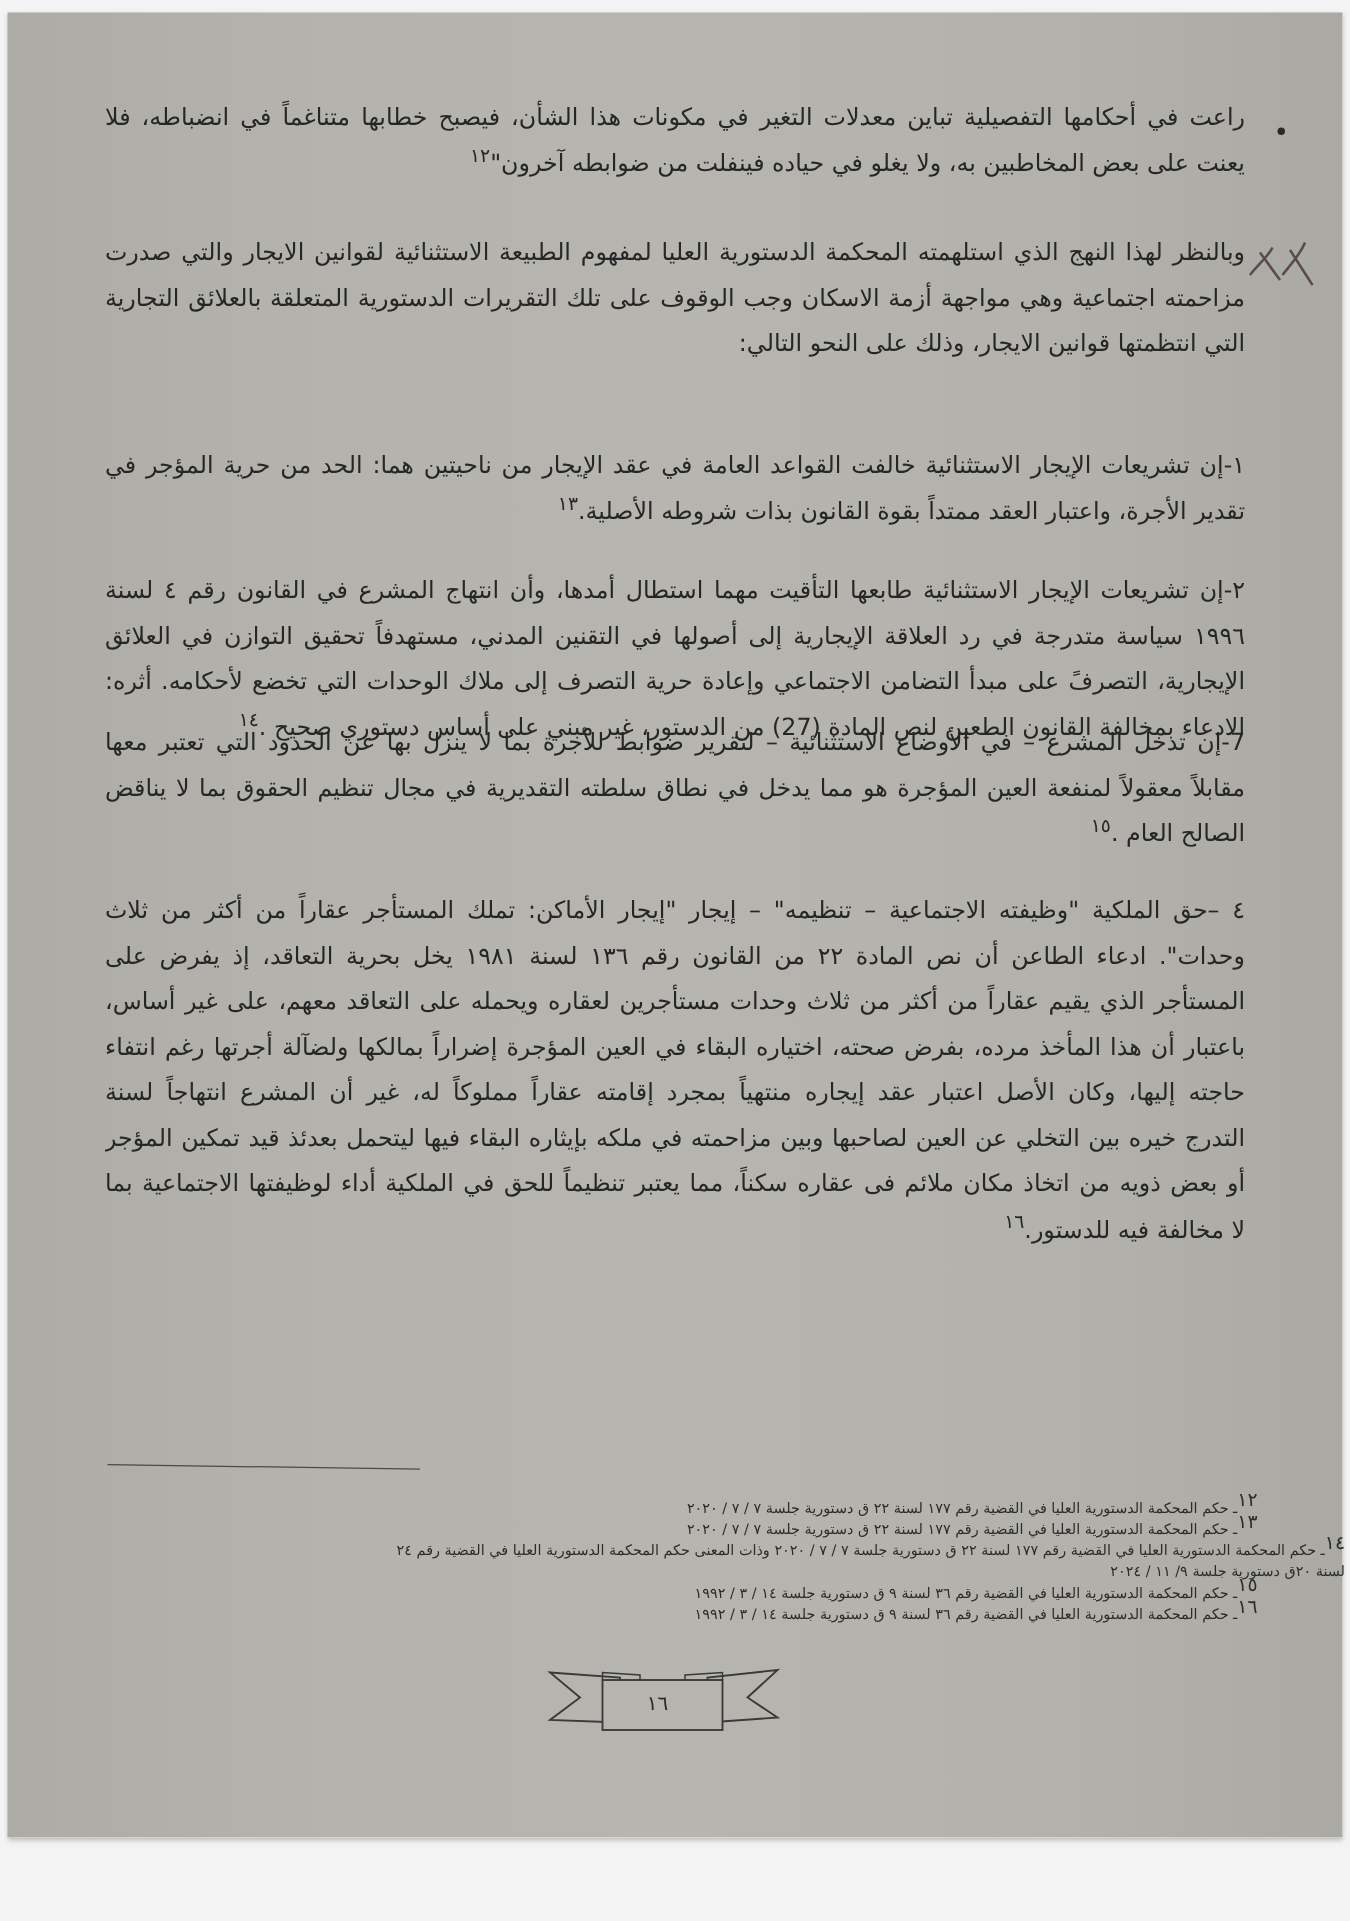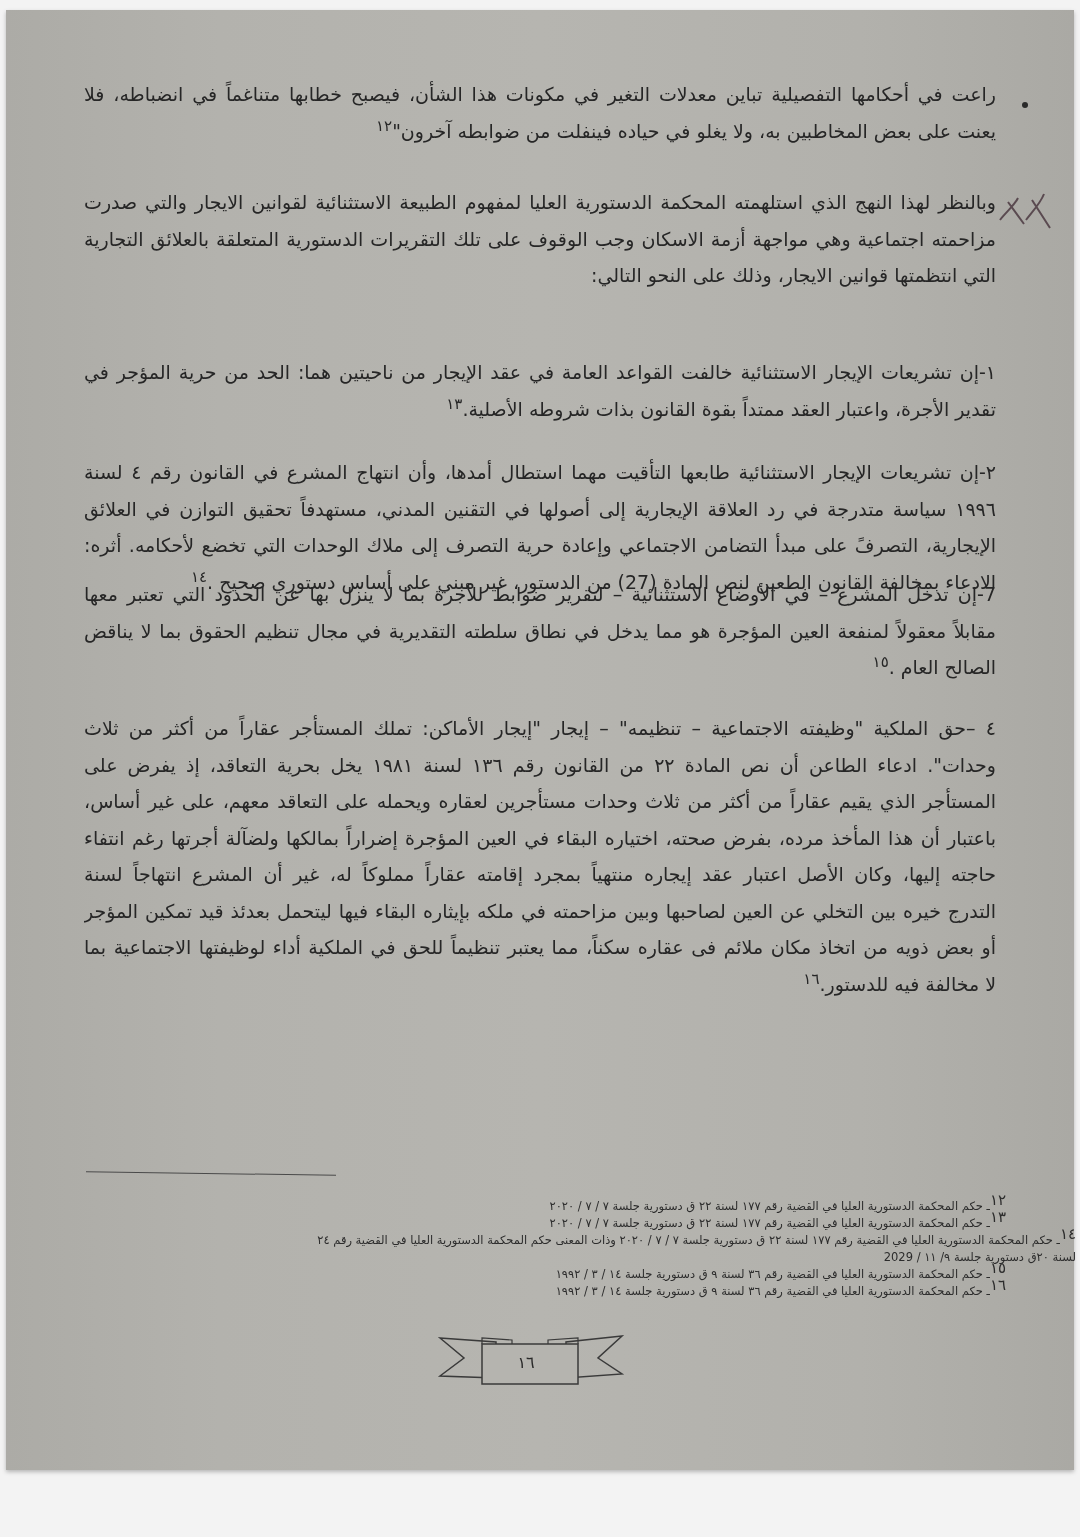--- a/index.html
+++ b/index.html
@@ -100,21 +100,21 @@
     <span class="line just">أو بعض ذويه من اتخاذ مكان ملائم فى عقاره سكناً، مما يعتبر تنظيماً للحق في الملكية أداء لوظيفتها الاجتماعية بما</span>
     <span class="line"><span>لا مخالفة فيه للدستور.</span><sup>١٦</sup></span>
   </div>
 
   <div class="footnote-rule"></div>
 
   <div class="footnotes">
     <span class="fn"><sup>١٢</sup><span>ـ حكم المحكمة الدستورية العليا في القضية رقم ١٧٧ لسنة ٢٢ ق دستورية جلسة ٧ / ٧ / ٢٠٢٠</span></span>
     <span class="fn"><sup>١٣</sup><span>ـ حكم المحكمة الدستورية العليا في القضية رقم ١٧٧ لسنة ٢٢ ق دستورية جلسة ٧ / ٧ / ٢٠٢٠</span></span>
     <span class="fn" style="margin-right:-70px;"><sup>١٤</sup><span>ـ حكم المحكمة الدستورية العليا في القضية رقم ١٧٧ لسنة ٢٢ ق دستورية جلسة ٧ / ٧ / ٢٠٢٠ وذات المعنى حكم المحكمة الدستورية العليا في القضية رقم ٢٤</span></span>
-    <span class="fn-cont" style="margin-right:-70px;">لسنة ٢٠ق دستورية جلسة ٩/ ١١ / 2029</span>
+    <span class="fn-cont" style="margin-right:-70px;">لسنة ٢٠ق دستورية جلسة ٩/ ١١ / ٢٠٢٤</span>
     <span class="fn"><sup>١٥</sup><span>ـ حكم المحكمة الدستورية العليا في القضية رقم ٣٦ لسنة ٩ ق دستورية جلسة ١٤ / ٣ / ١٩٩٢</span></span>
     <span class="fn"><sup>١٦</sup><span>ـ حكم المحكمة الدستورية العليا في القضية رقم ٣٦ لسنة ٩ ق دستورية جلسة ١٤ / ٣ / ١٩٩٢</span></span>
   </div>
 
   <div class="page-num-wrap">
     <svg width="190" height="60" viewBox="0 0 190 60" style="position:absolute;left:0;top:0;">
       <path d="M4 6 L60 10 L60 46 L4 44 L28 26 Z" fill="none" stroke="#3a3a3a" stroke-width="1.5"></path>
       <path d="M186 4 L130 10 L130 46 L186 42 L162 26 Z" fill="none" stroke="#3a3a3a" stroke-width="1.5"></path>
       <rect x="46" y="12" width="96" height="40" fill="#b5b4af" stroke="#3a3a3a" stroke-width="1.5"></rect>
       <path d="M46 12 L46 6 L76 8 L76 12 M142 12 L142 6 L112 8 L112 12" fill="none" stroke="#3a3a3a" stroke-width="1.2"></path>

